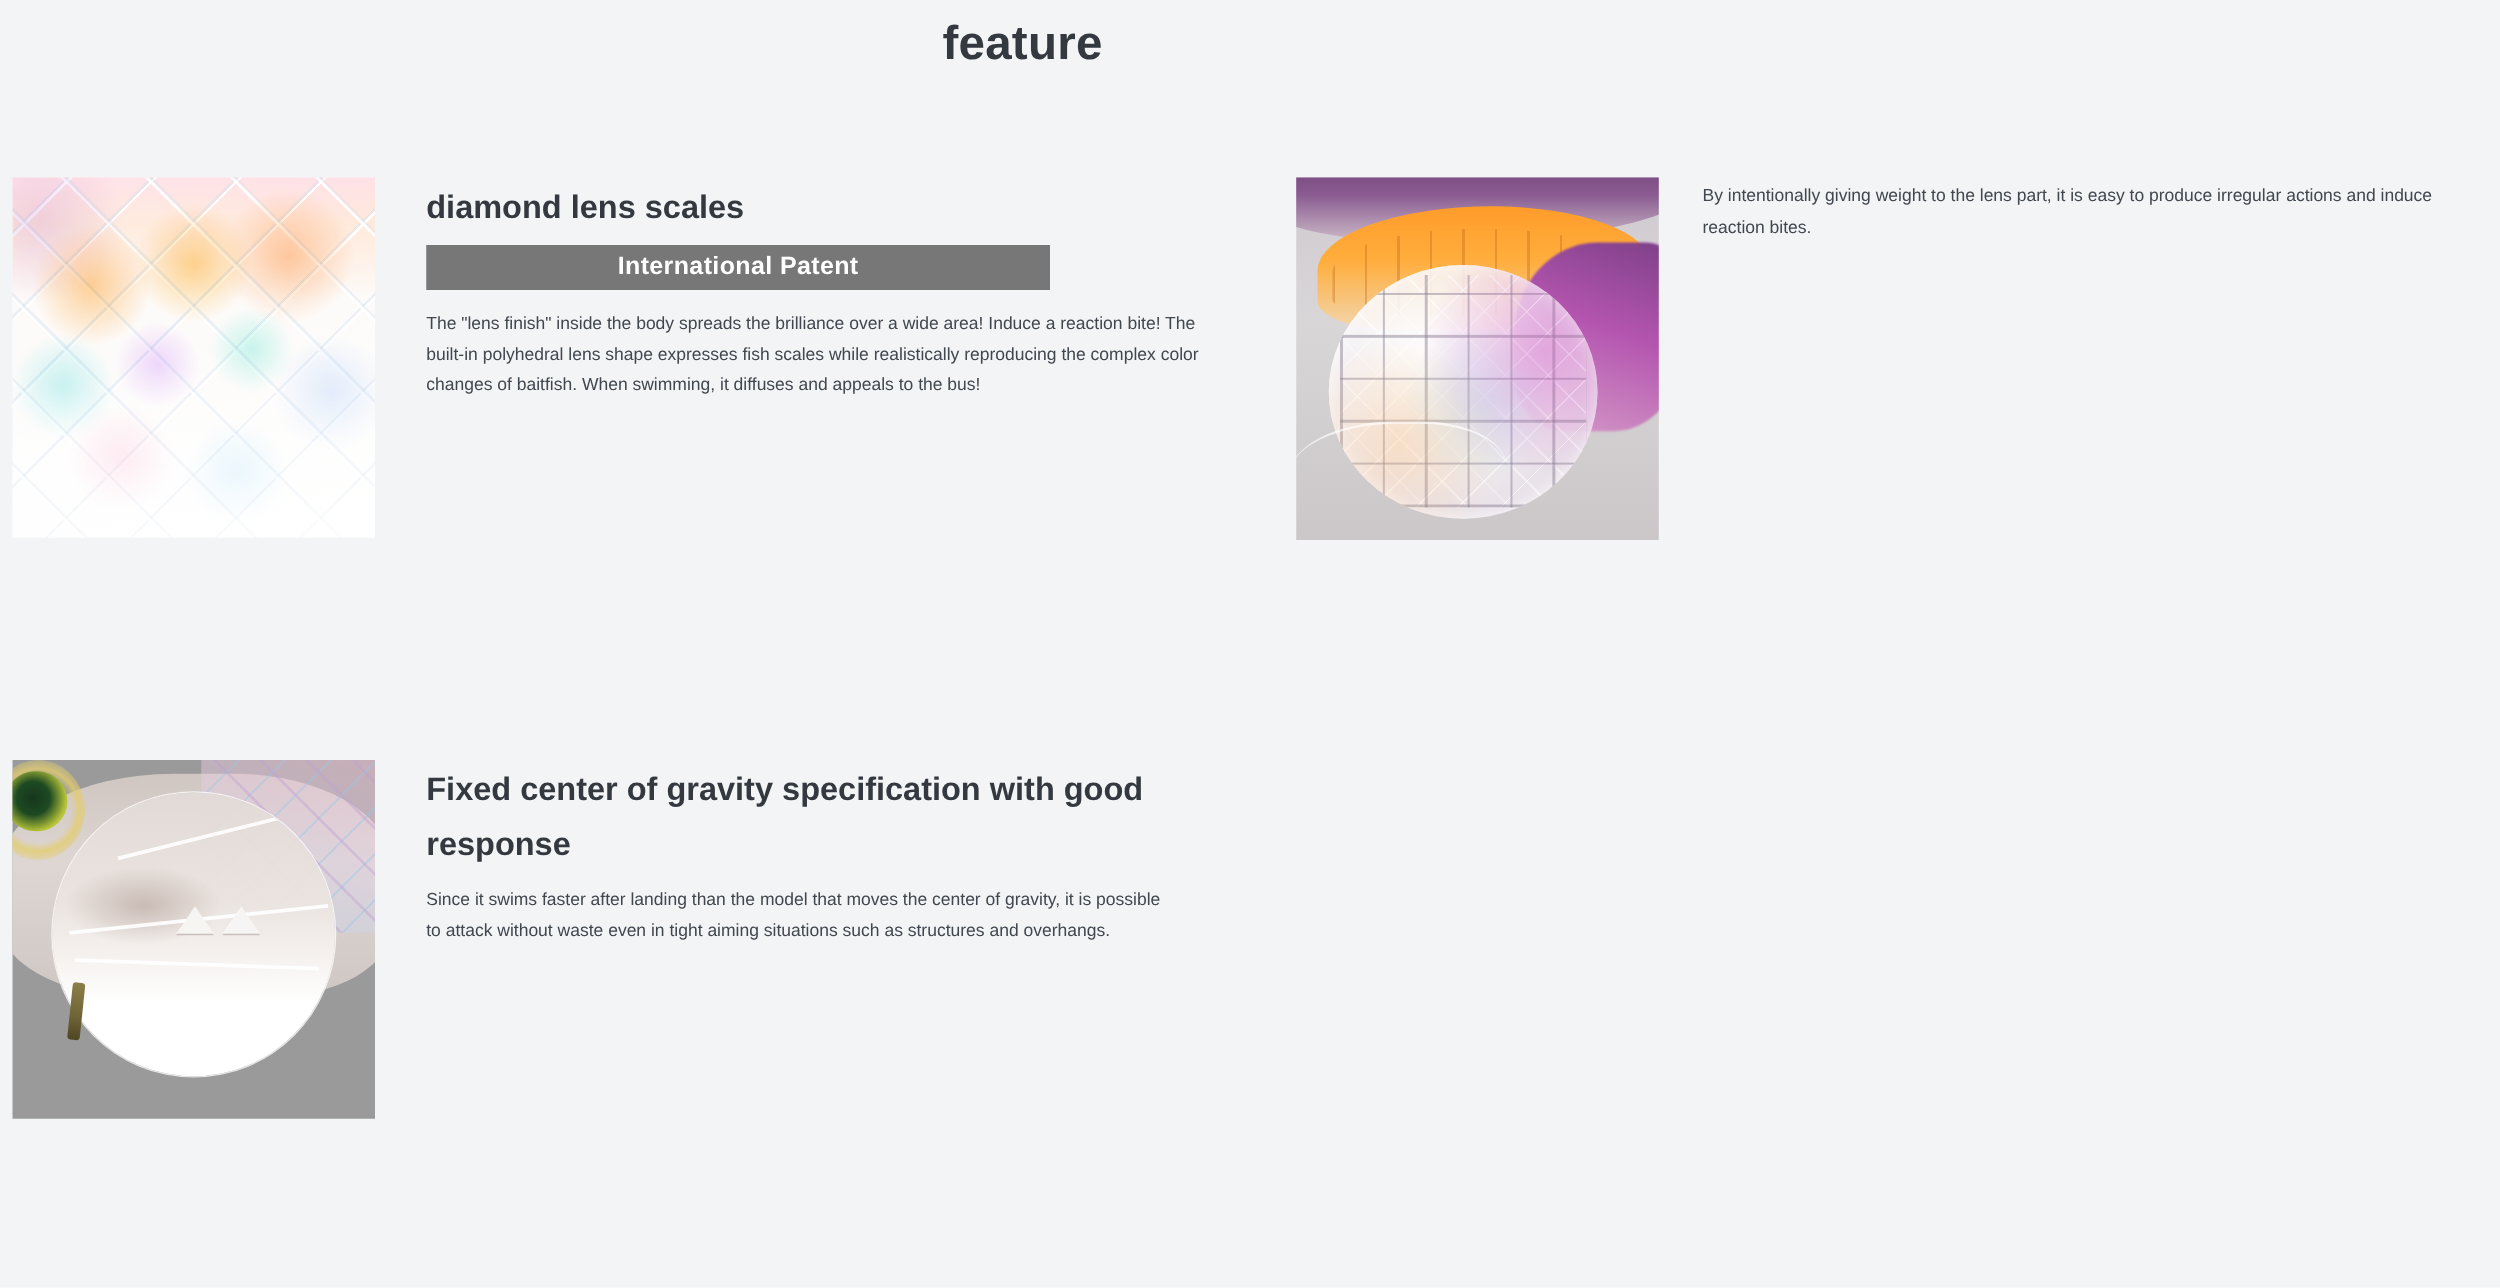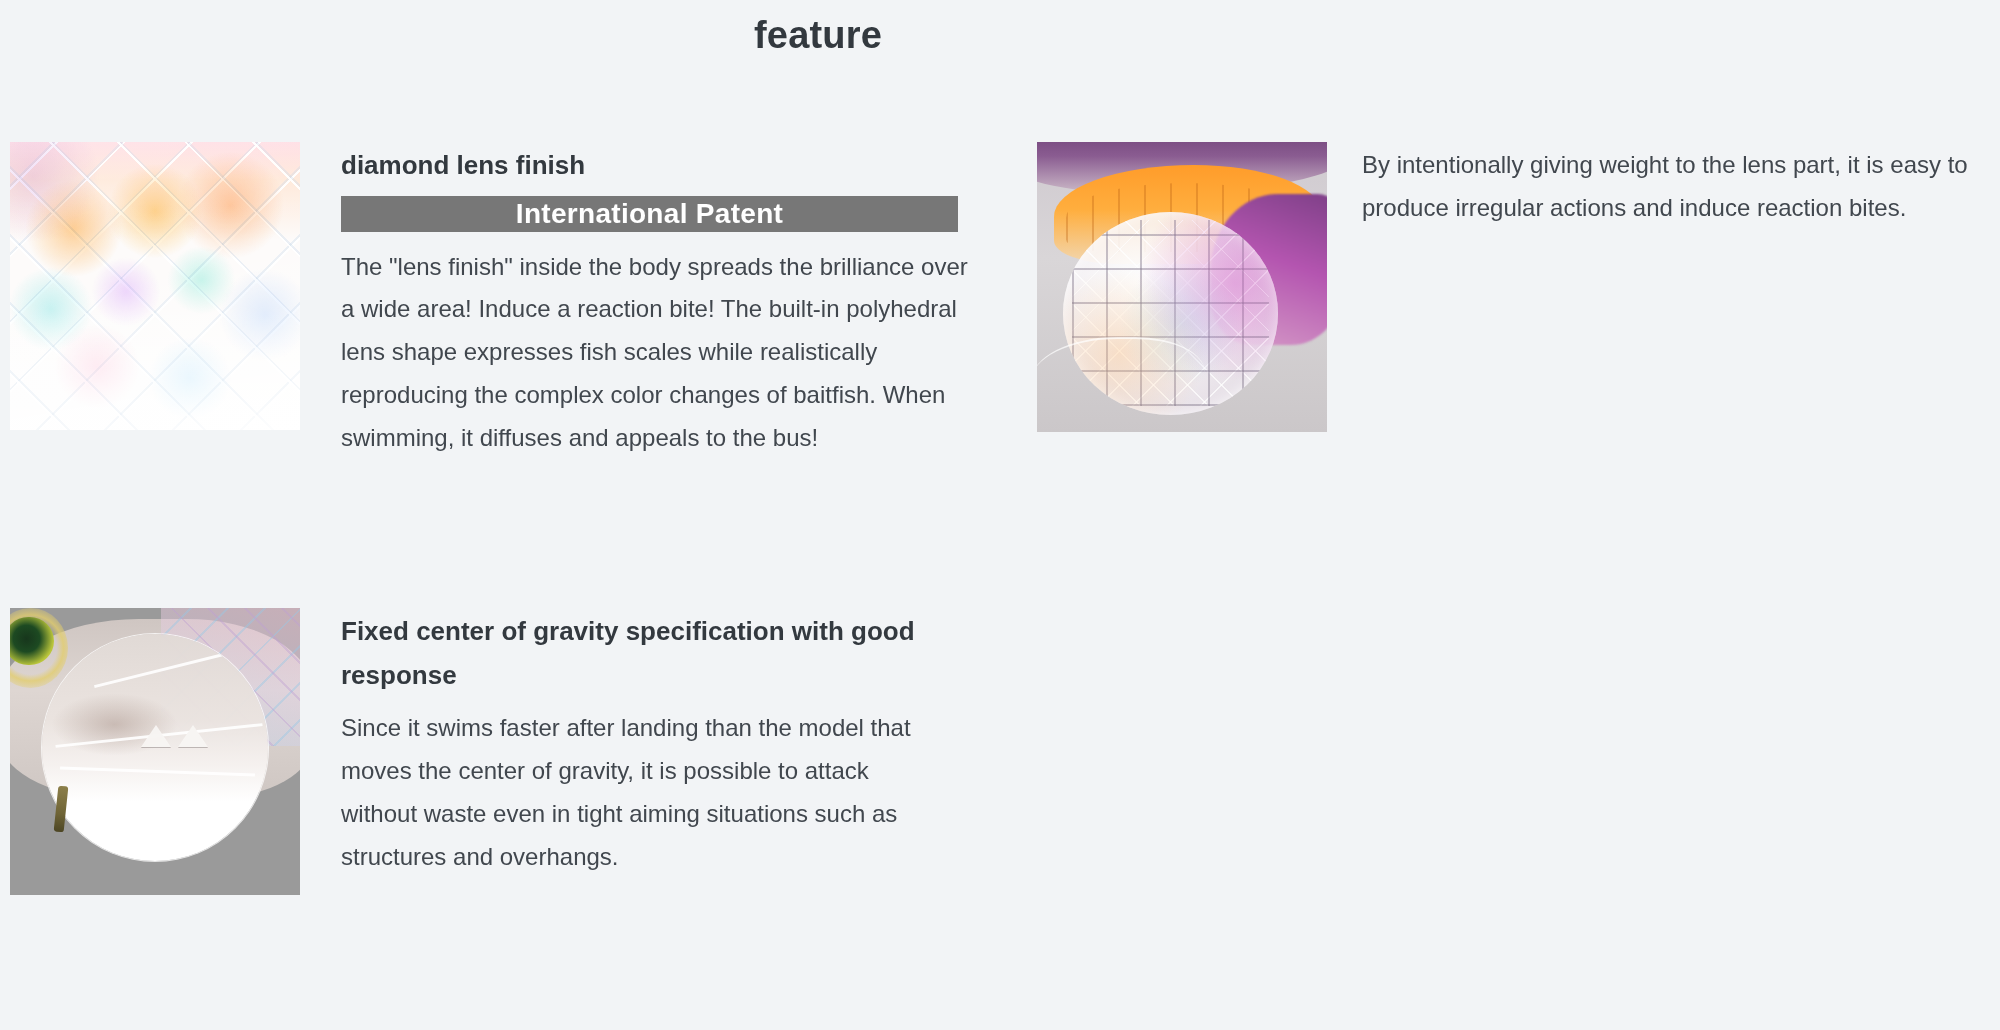--- a/index.html
+++ b/index.html
@@ -66,35 +66,35 @@
     font-size: 26px;
     font-weight: bold;
     color: #33393f;
     line-height: 1.68;
     margin: 0 0 6px 0;
   }
   .feature-2 .feature-heading { margin-bottom: 16px; }
   .feature-3 .feature-heading { margin-bottom: 10px; }
 
   .patent-banner {
-    width: 617px;
+    width: 499px;
     height: 36px;
     background: #777777;
     color: #ffffff;
-    font-size: 28px;
+    font-size: 20px;
     font-weight: bold;
     display: flex;
     align-items: center;
     justify-content: center;
     margin: 8px 0 14px 0;
     letter-spacing: 0.3px;
   }
 
   .feature-text {
-    font-size: 24px;
+    font-size: 14px;
     line-height: 1.78;
     color: #41474e;
     margin: 0;
     max-width: 640px;
   }
   .feature-2 .feature-text { max-width: 640px; }
   .feature-3 .feature-text { max-width: 600px; }
 
   
 
@@ -321,21 +321,21 @@
 
   <div class="page-title">feature</div>
 
   <div class="feature feature-1">
     <div class="thumb img-diamond">
       <div class="facets"></div>
       <div class="rainbow"></div>
       <div class="sheen"></div>
     </div>
     <div class="feature-body">
-      <h2 class="feature-heading">diamond lens finish</h2>
+      <h2 class="feature-heading">diamond lens scales</h2>
       <div class="patent-banner">International Patent</div>
       <p class="feature-text">The "lens finish" inside the body spreads the brilliance over a wide area! Induce a reaction bite! The built-in polyhedral lens shape expresses fish scales while realistically reproducing the complex color changes of baitfish. When swimming, it diffuses and appeals to the bus!</p>
     </div>
   </div>
 
   <div class="feature feature-2">
     <div class="thumb img-lure">
       <div class="purple-top"></div>
       <div class="orange-band"></div>
       <div class="orange-ribs"></div>

